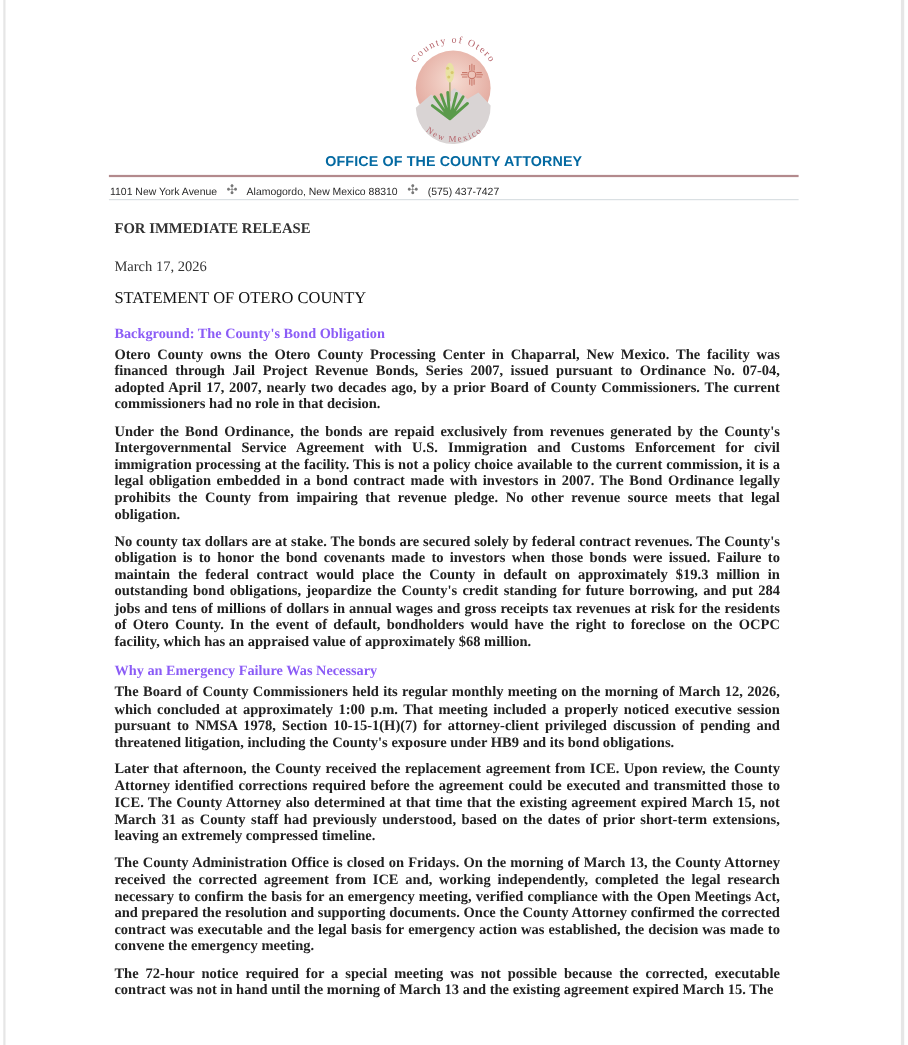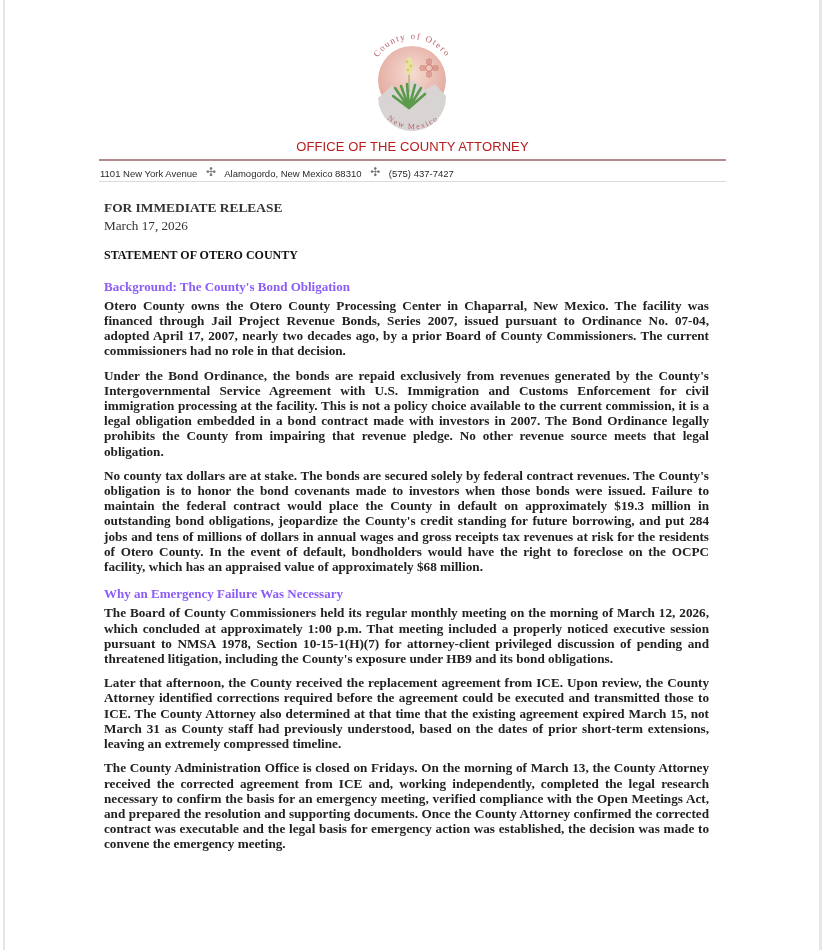--- a/index.html
+++ b/index.html
@@ -17,22 +17,22 @@
     .edge-right {
       position: absolute; left: 819px; top: 0; width: 3px; height: 950px; background: #e6e6e6;
     }
     .seal {
       position: absolute; left: 357px; top: 22px; width: 110px; height: 110px;
     }
     .office-title {
       position: absolute; left: 100px; width: 625px; top: 139px;
       text-align: center;
       font-family: "Liberation Sans", sans-serif;
-      font-weight: normal; font-size: 13px; letter-spacing: 0.1px;
-      color: #b91c1c;
+      font-weight: bold; font-size: 13px; letter-spacing: 0.1px;
+      color: #0369a1;
     }
     .rule-top {
       position: absolute; left: 99px; width: 627px; top: 159px; height: 2px; background: #b38a8d;
     }
     .address {
       position: absolute; left: 100px; width: 625px; top: 166px;
       text-align: left;
       font-family: "Liberation Sans", sans-serif;
       font-size: 9.5px; color: #2a2a2a;
       white-space: nowrap;
@@ -40,22 +40,22 @@
     .address .sep { color: #777; font-size: 12px; margin: 0 6px; position: relative; top: -1px; }
     .rule-bottom {
       position: absolute; left: 99px; width: 627px; top: 181px; height: 1px; background: #d6dde0;
     }
     .content {
       position: absolute; left: 104px; top: 200px; width: 623px;
       font-family: "Liberation Serif", serif;
       font-size: 13.2px; line-height: 15.2px; color: #222;
     }
     .release { font-weight: bold; font-size: 13.4px; color: #333; margin: 0; }
-    .date { margin: 3px 0 0 0; color: #333; }
-    .stmt { font-weight: bold; margin: 15px 0 0 0; font-size: 12px; color: #111; }
+    .date { margin: 19px 0 0 0; color: #333; }
+    .stmt { font-weight: normal; margin: 15px 0 0 0; font-size: 15px; color: #111; }
     .subtitle { font-style: italic; margin: 3px 0 0 0; color: #444; }
     .heading { font-weight: bold; font-size: 13px; margin: 15px 0 4px 0; color: #8b5cf6; }
     .para { text-align: justify; margin: 0 18px 9px 0; font-weight: bold; }
     .heading2 { margin-top: 12px; }
   </style>
 </head>
 <body>
 
 <div class="edge-left"></div>
 <div class="edge-right"></div>
@@ -126,14 +126,15 @@
     <p class="para">Otero County owns the Otero County Processing Center in Chaparral, New Mexico. The facility was financed through Jail Project Revenue Bonds, Series 2007, issued pursuant to Ordinance No. 07-04, adopted April 17, 2007, nearly two decades ago, by a prior Board of County Commissioners. The current commissioners had no role in that decision.</p>
     <p class="para">Under the Bond Ordinance, the bonds are repaid exclusively from revenues generated by the County's Intergovernmental Service Agreement with U.S. Immigration and Customs Enforcement for civil immigration processing at the facility. This is not a policy choice available to the current commission, it is a legal obligation embedded in a bond contract made with investors in 2007. The Bond Ordinance legally prohibits the County from impairing that revenue pledge. No other revenue source meets that legal obligation.</p>
     <p class="para">No county tax dollars are at stake. The bonds are secured solely by federal contract revenues. The County's obligation is to honor the bond covenants made to investors when those bonds were issued. Failure to maintain the federal contract would place the County in default on approximately $19.3 million in outstanding bond obligations, jeopardize the County's credit standing for future borrowing, and put 284 jobs and tens of millions of dollars in annual wages and gross receipts tax revenues at risk for the residents of Otero County. In the event of default, bondholders would have the right to foreclose on the OCPC facility, which has an appraised value of approximately $68 million.</p>
   </div>
 
   <div>
     <p class="heading heading2">Why an Emergency Failure Was Necessary</p>
     <p class="para">The Board of County Commissioners held its regular monthly meeting on the morning of March 12, 2026, which concluded at approximately 1:00 p.m. That meeting included a properly noticed executive session pursuant to NMSA 1978, Section 10-15-1(H)(7) for attorney-client privileged discussion of pending and threatened litigation, including the County's exposure under HB9 and its bond obligations.</p>
     <p class="para">Later that afternoon, the County received the replacement agreement from ICE. Upon review, the County Attorney identified corrections required before the agreement could be executed and transmitted those to ICE. The County Attorney also determined at that time that the existing agreement expired March 15, not March 31 as County staff had previously understood, based on the dates of prior short-term extensions, leaving an extremely compressed timeline.</p>
     <p class="para">The County Administration Office is closed on Fridays. On the morning of March 13, the County Attorney received the corrected agreement from ICE and, working independently, completed the legal research necessary to confirm the basis for an emergency meeting, verified compliance with the Open Meetings Act, and prepared the resolution and supporting documents. Once the County Attorney confirmed the corrected contract was executable and the legal basis for emergency action was established, the decision was made to convene the emergency meeting.</p>
+    <p class="para">The 72-hour notice required for a special meeting was not possible because the corrected, executable contract was not in hand until the morning of March 13 and the existing agreement expired March 15. The</p>
   </div>
 </div>
 
 </body></html>

